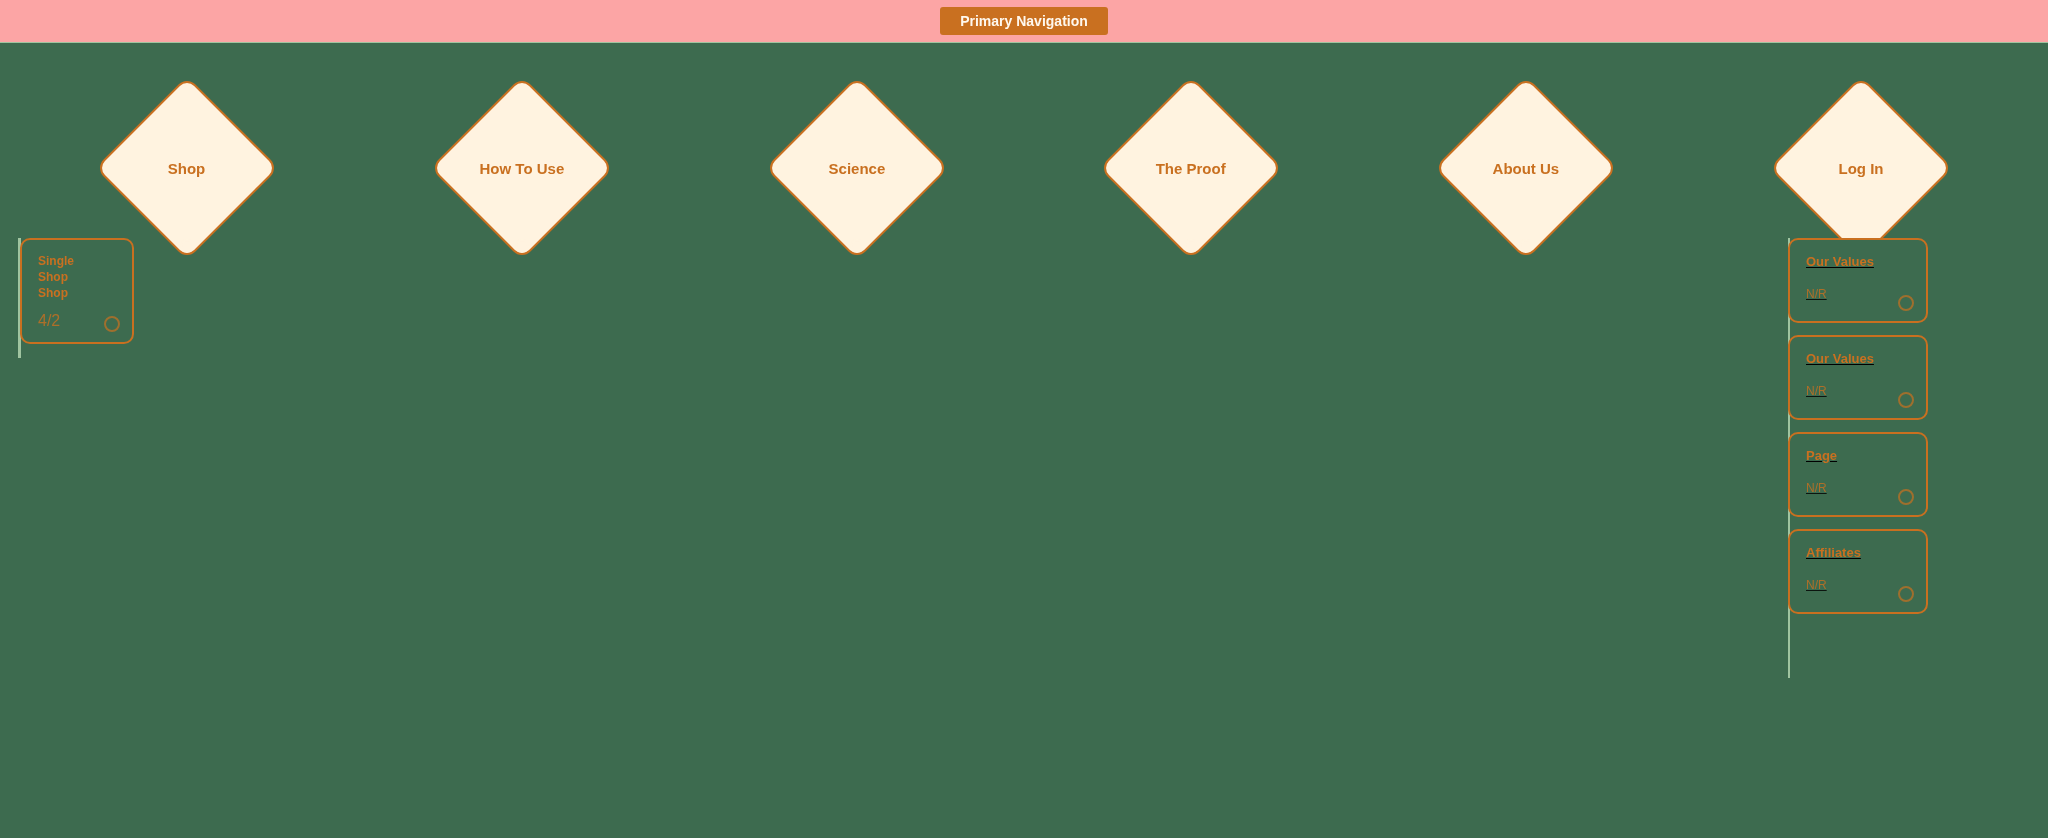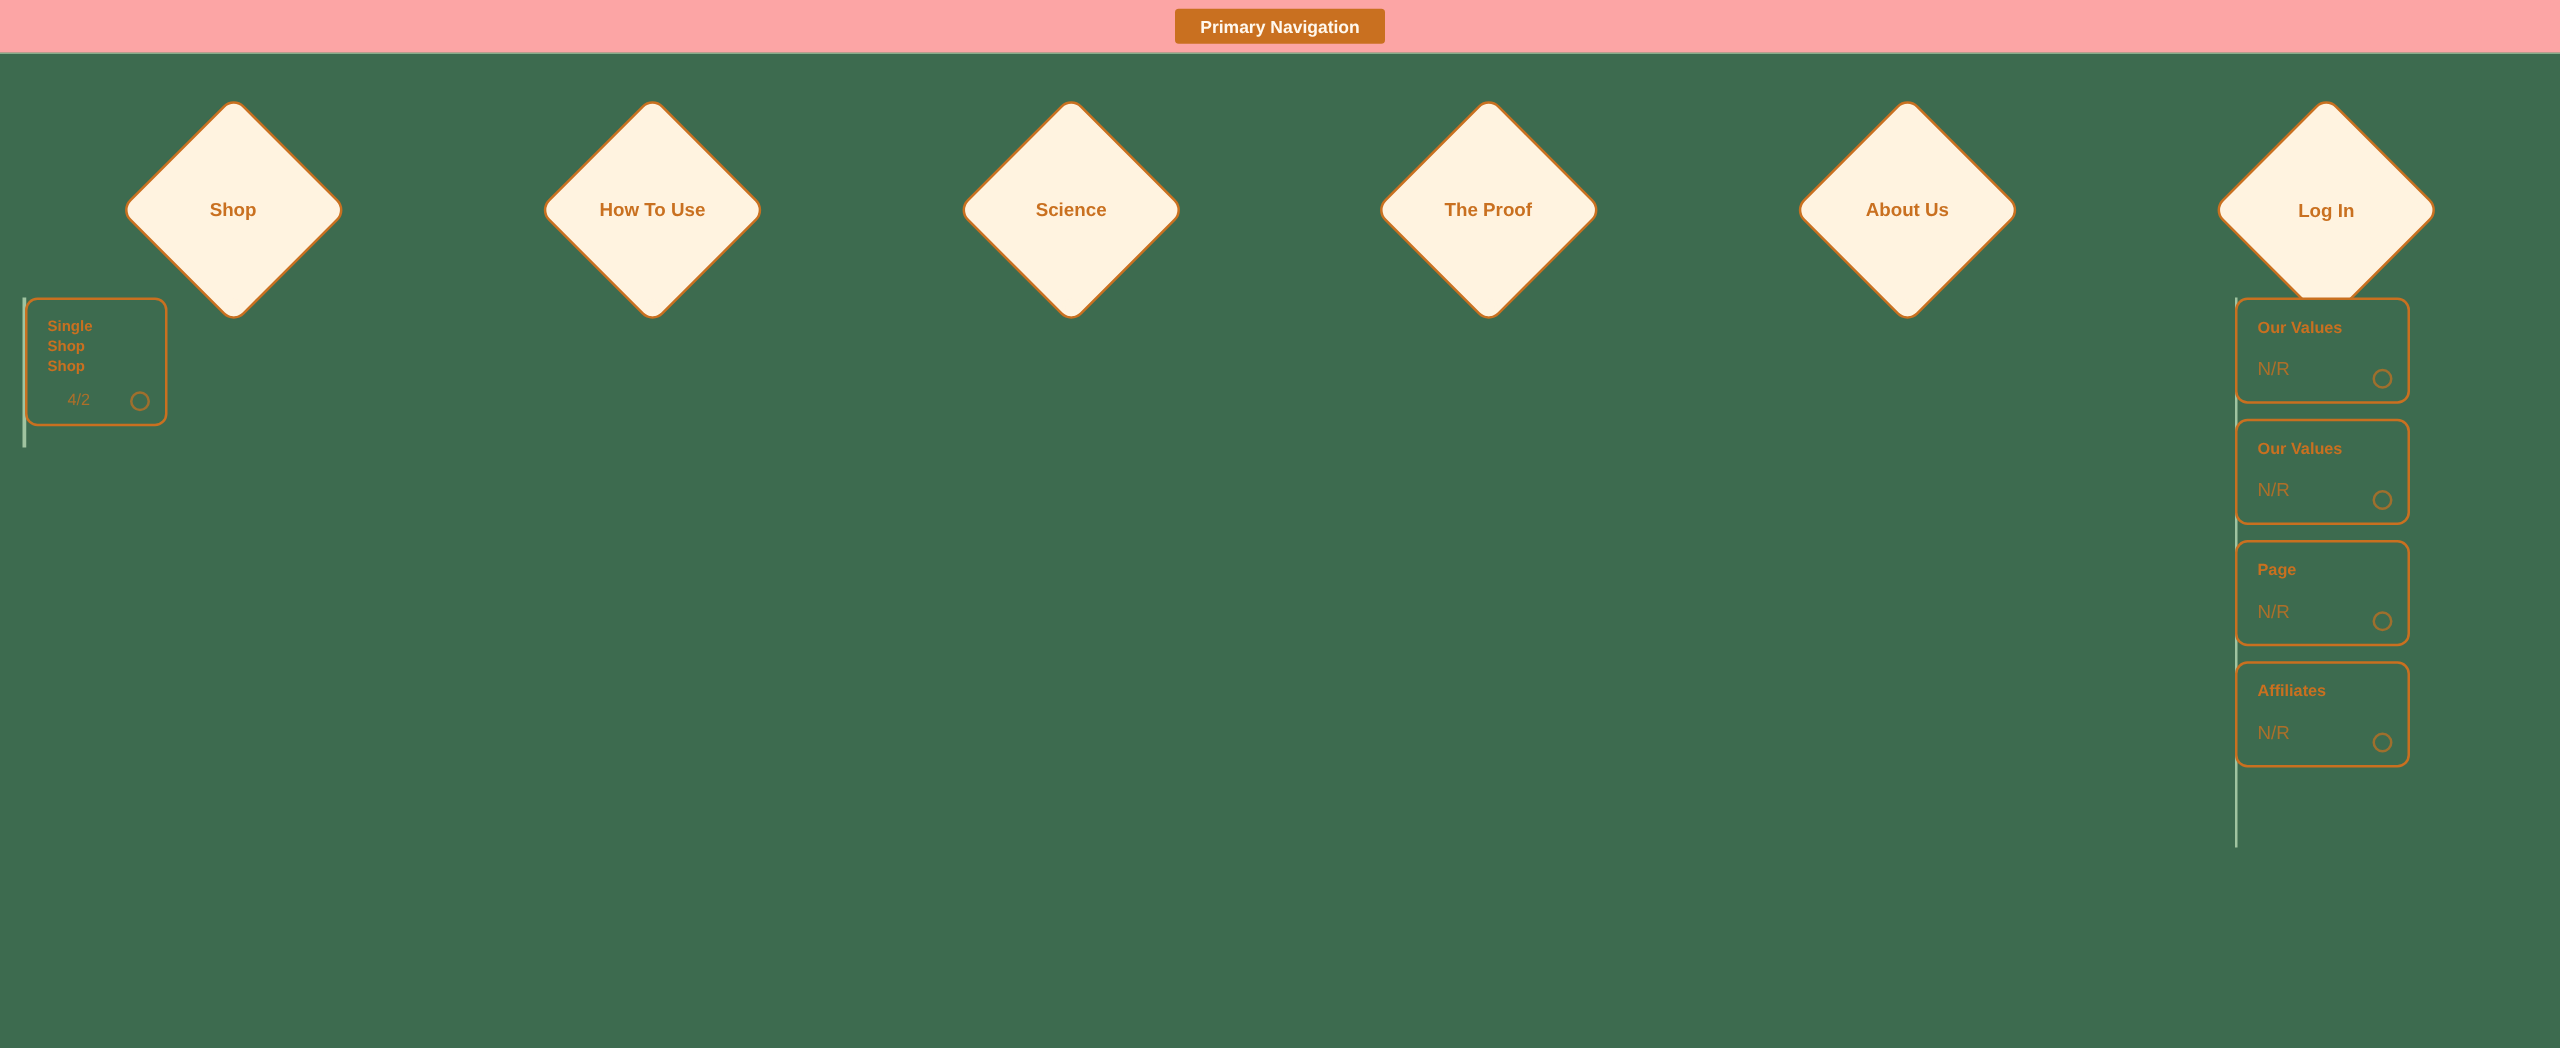--- a/index.html
+++ b/index.html
@@ -96,24 +96,23 @@
 
     .dropdown-panel .item {
       font-weight: bold;
       color: #c97020;
       margin-bottom: 2px;
       font-size: 12px;
     }
 
     .dropdown-panel .sub-label {
       color: #c97020;
-      font-size: 13px;
+      font-size: 16px;
       margin-top: 12px;
       opacity: 0.8;
-      margin-left: 16px;
     }
 
     .dropdown-panel .circle-icon {
       position: absolute;
       bottom: 10px;
       right: 12px;
       width: 16px;
       height: 16px;
       border: 2px solid #c97020;
       border-radius: 50%;
@@ -127,20 +126,21 @@
 
     
     .about-dropdowns {
       position: absolute;
       top: 195px;
       right: 120px;
       display: flex;
       flex-direction: column;
       gap: 12px;
       z-index: 10;
+      text-decoration: underline;
     }
 
     .about-dropdown-item {
       background-color: #3d6b4f;
       border: 2px solid #c97020;
       border-radius: 10px;
       padding: 14px 16px 12px 16px;
       width: 140px;
       color: #c97020;
       font-size: 13px;
@@ -149,21 +149,21 @@
     }
 
     .about-dropdown-item .item-title {
       font-weight: bold;
       color: #c97020;
       font-size: 13px;
     }
 
     .about-dropdown-item .item-sub {
       color: #c97020;
-      font-size: 15px;
+      font-size: 12px;
       margin-top: 18px;
       opacity: 0.8;
     }
 
     .about-dropdown-item .circle-icon {
       position: absolute;
       bottom: 10px;
       right: 12px;
       width: 16px;
       height: 16px;

